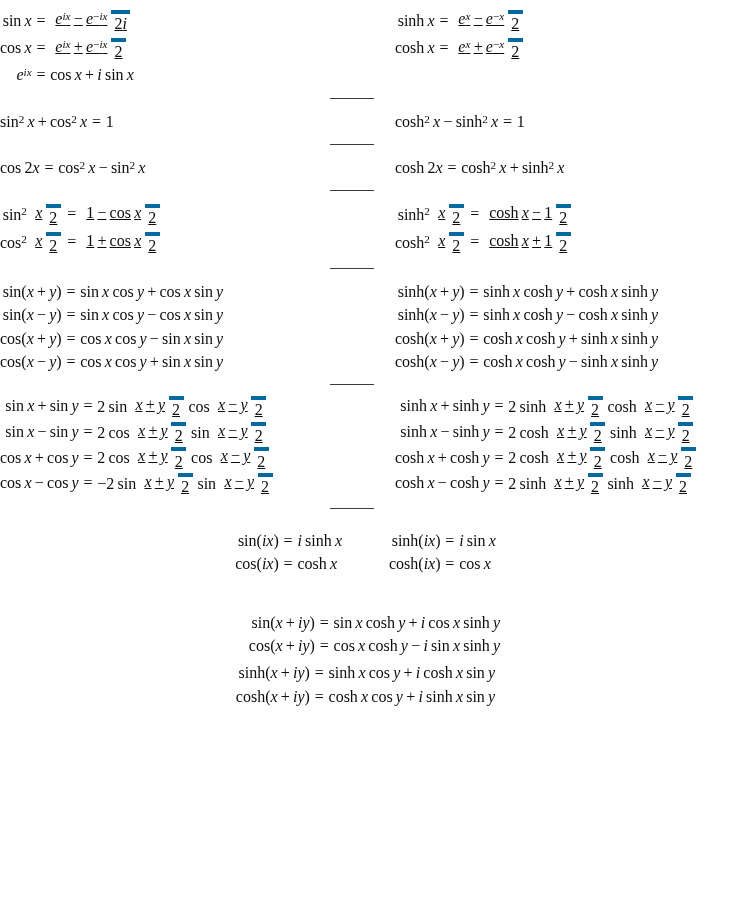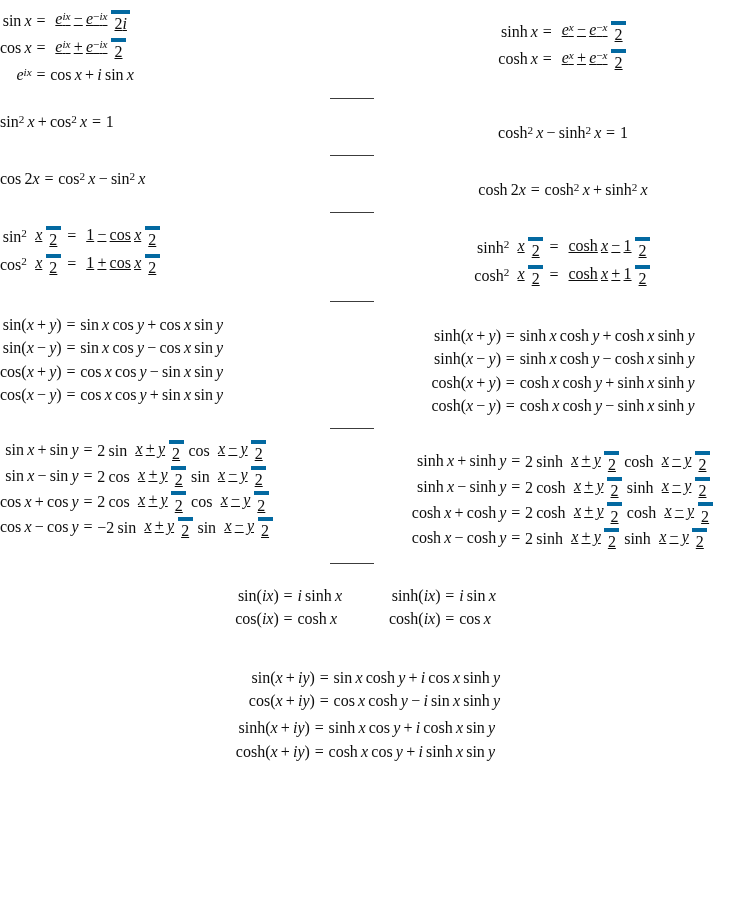--- a/index.html
+++ b/index.html
@@ -30,21 +30,21 @@
   .sec.tight { border-spacing: 0 2px; }
   .meq { display: table-row; }
   .ml, .me, .mr { display: table-cell; vertical-align: baseline; white-space: nowrap; }
   .ml { text-align: right; }
   .me { padding: 0 0.3em; }
   .mr { text-align: left; }
 
   
   .band { display: flex; align-items: flex-start; }
   .col-l { width: 332px; display: flex; justify-content: flex-start; }
-  .col-r { flex: 1; margin-left: 63px; display: flex; justify-content: center; margin-top: 11px; }
+  .col-r { flex: 1; margin-left: 63px; display: flex; justify-content: flex-start; }
 
   
   .divider { width: 44px; height: 1px; background: #3c3c3c; margin: 9px 0 9px 330px; }
 
   
   .band-center { display: flex; justify-content: center; }
   .ba { margin-top: 18px; gap: 47px; }
   .bb { margin-top: 32px; padding-left: 18px; }
   .bc { }
 </style>

